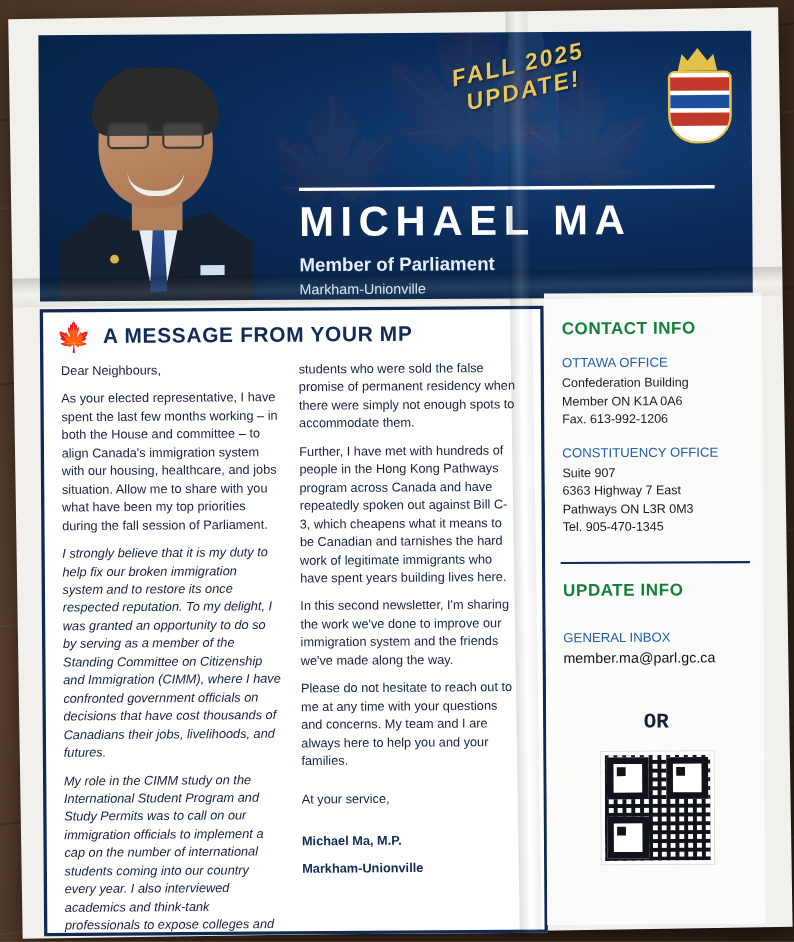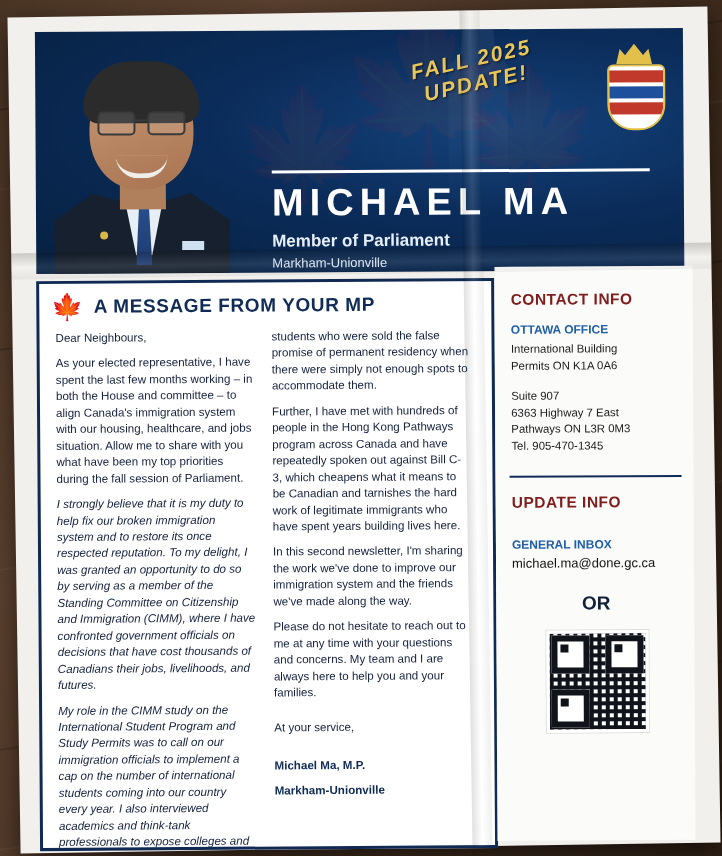--- a/index.html
+++ b/index.html
@@ -302,26 +302,26 @@
     left: 480px;
     top: 258px;
     width: 198px;
     height: 574px;
     background: #fbfbfa;
     transform: rotate(0.6deg);
   }
   .side-title {
     font-size: 15.5px;
     font-weight: bold;
-    color: #7f1d1d;
+    color: #15803d;
     letter-spacing: 0.5px;
   }
   .side-sub {
     font-size: 12px;
-    font-weight: bold;
+    font-weight: normal;
     color: #1f5fa8;
     margin-bottom: 4px;
   }
   .side-lines {
     font-size: 11.4px;
     color: #1a1a1a;
     line-height: 1.45;
   }
   #contact-block { padding: 24px 14px 8px 16px; }
   #contact-block .group { margin-top: 14px; }
@@ -334,21 +334,22 @@
   #email-addr {
     font-size: 13px;
     color: #111;
     margin-top: 2px;
   }
   #or-text {
     text-align: center;
     font-size: 19px;
     font-weight: bold;
     color: #12203a;
-    margin: 22px 0 16px 0;
+    margin: 40px 0 16px 0;
+    font-family: Liberation Mono, monospace;
   }
   #scan-label {
     font-size: 12px;
     font-weight: bold;
     color: #1f5fa8;
     margin-bottom: 8px;
   }
   #qr {
     width: 96px;
     height: 96px;
@@ -461,42 +462,44 @@
       </div>
     </div>
 
     <div id="sidebar">
       <div id="contact-block">
         <div class="side-title">CONTACT INFO</div>
 
         <div class="group">
           <div class="side-sub">OTTAWA OFFICE</div>
           <div class="side-lines">
-            <div>International Building</div>
-            <div>Permits ON  K1A 0A6</div>
+            <div>Confederation Building</div>
+            <div>Member ON  K1A 0A6</div>
+            <div>Fax. 613-992-1206</div>
           </div>
         </div>
 
         <div class="group">
+          <div class="side-sub">CONSTITUENCY OFFICE</div>
           <div class="side-lines">
             <div>Suite 907</div>
             <div>6363 Highway 7 East</div>
             <div>Pathways ON   L3R 0M3</div>
             <div>Tel. 905-470-1345</div>
           </div>
         </div>
       </div>
 
       <div class="divider"></div>
 
       <div id="email-block">
         <div class="side-title">UPDATE INFO</div>
         <div style="margin-top:26px">
           <div class="side-sub">GENERAL INBOX</div>
-          <div id="email-addr">michael.ma@done.gc.ca</div>
+          <div id="email-addr">member.ma@parl.gc.ca</div>
         </div>
         <div id="or-text">OR</div>
         <div id="qr">
           <div class="qr-eye tl">
               <i></i>
             </div>
           <div class="qr-eye tr">
               <i></i>
             </div>
           <div class="qr-eye bl">

